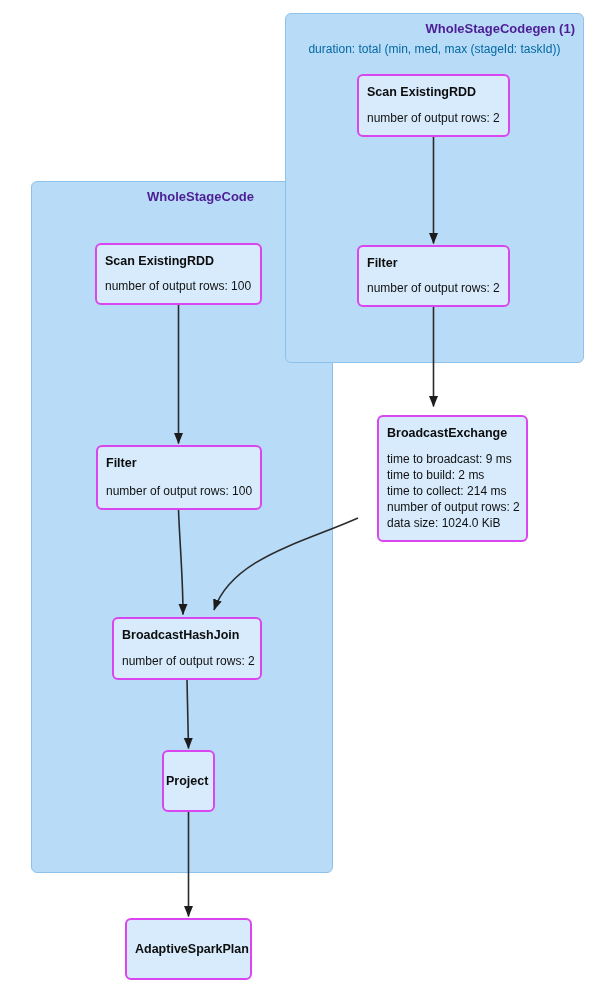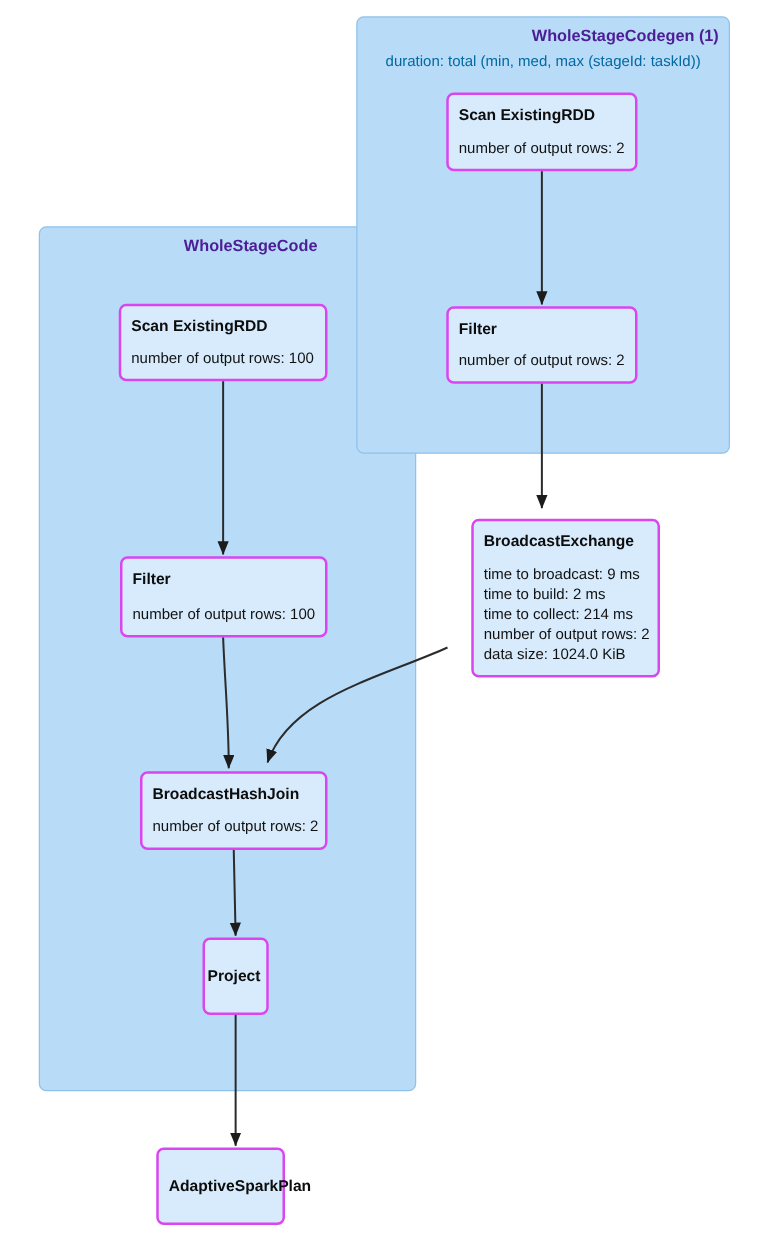--- a/index.html
+++ b/index.html
@@ -107,21 +107,21 @@
 
   <div class="node" style="left:112px; top:617px; width:150px; height:63px;">
     <div class="node-title">BroadcastHashJoin</div>
     <div class="metric">number of output rows: 2</div>
   </div>
 
   <div class="node center" style="left:162px; top:750px; width:53px; height:62px; padding:4px 2px;">
     <div class="node-title">Project</div>
   </div>
 
-  <div class="node center" style="left:125px; top:918px; width:103px; height:62px;">
+  <div class="node center" style="left:125px; top:918px; width:127px; height:62px;">
     <div class="node-title">AdaptiveSparkPlan</div>
   </div>
 
   <svg class="edges" width="614" height="997" viewBox="0 0 614 997">
     <defs>
       <marker id="ah" markerUnits="userSpaceOnUse" markerWidth="13" markerHeight="11" refX="10.5" refY="4.5" orient="auto">
         <path d="M0,0 L11,4.5 L0,9 Z" fill="#1c1c1c"></path>
       </marker>
     </defs>
     <path class="edge" marker-end="url(#ah)" d="M433.5,137 L433.5,243.5"></path>

